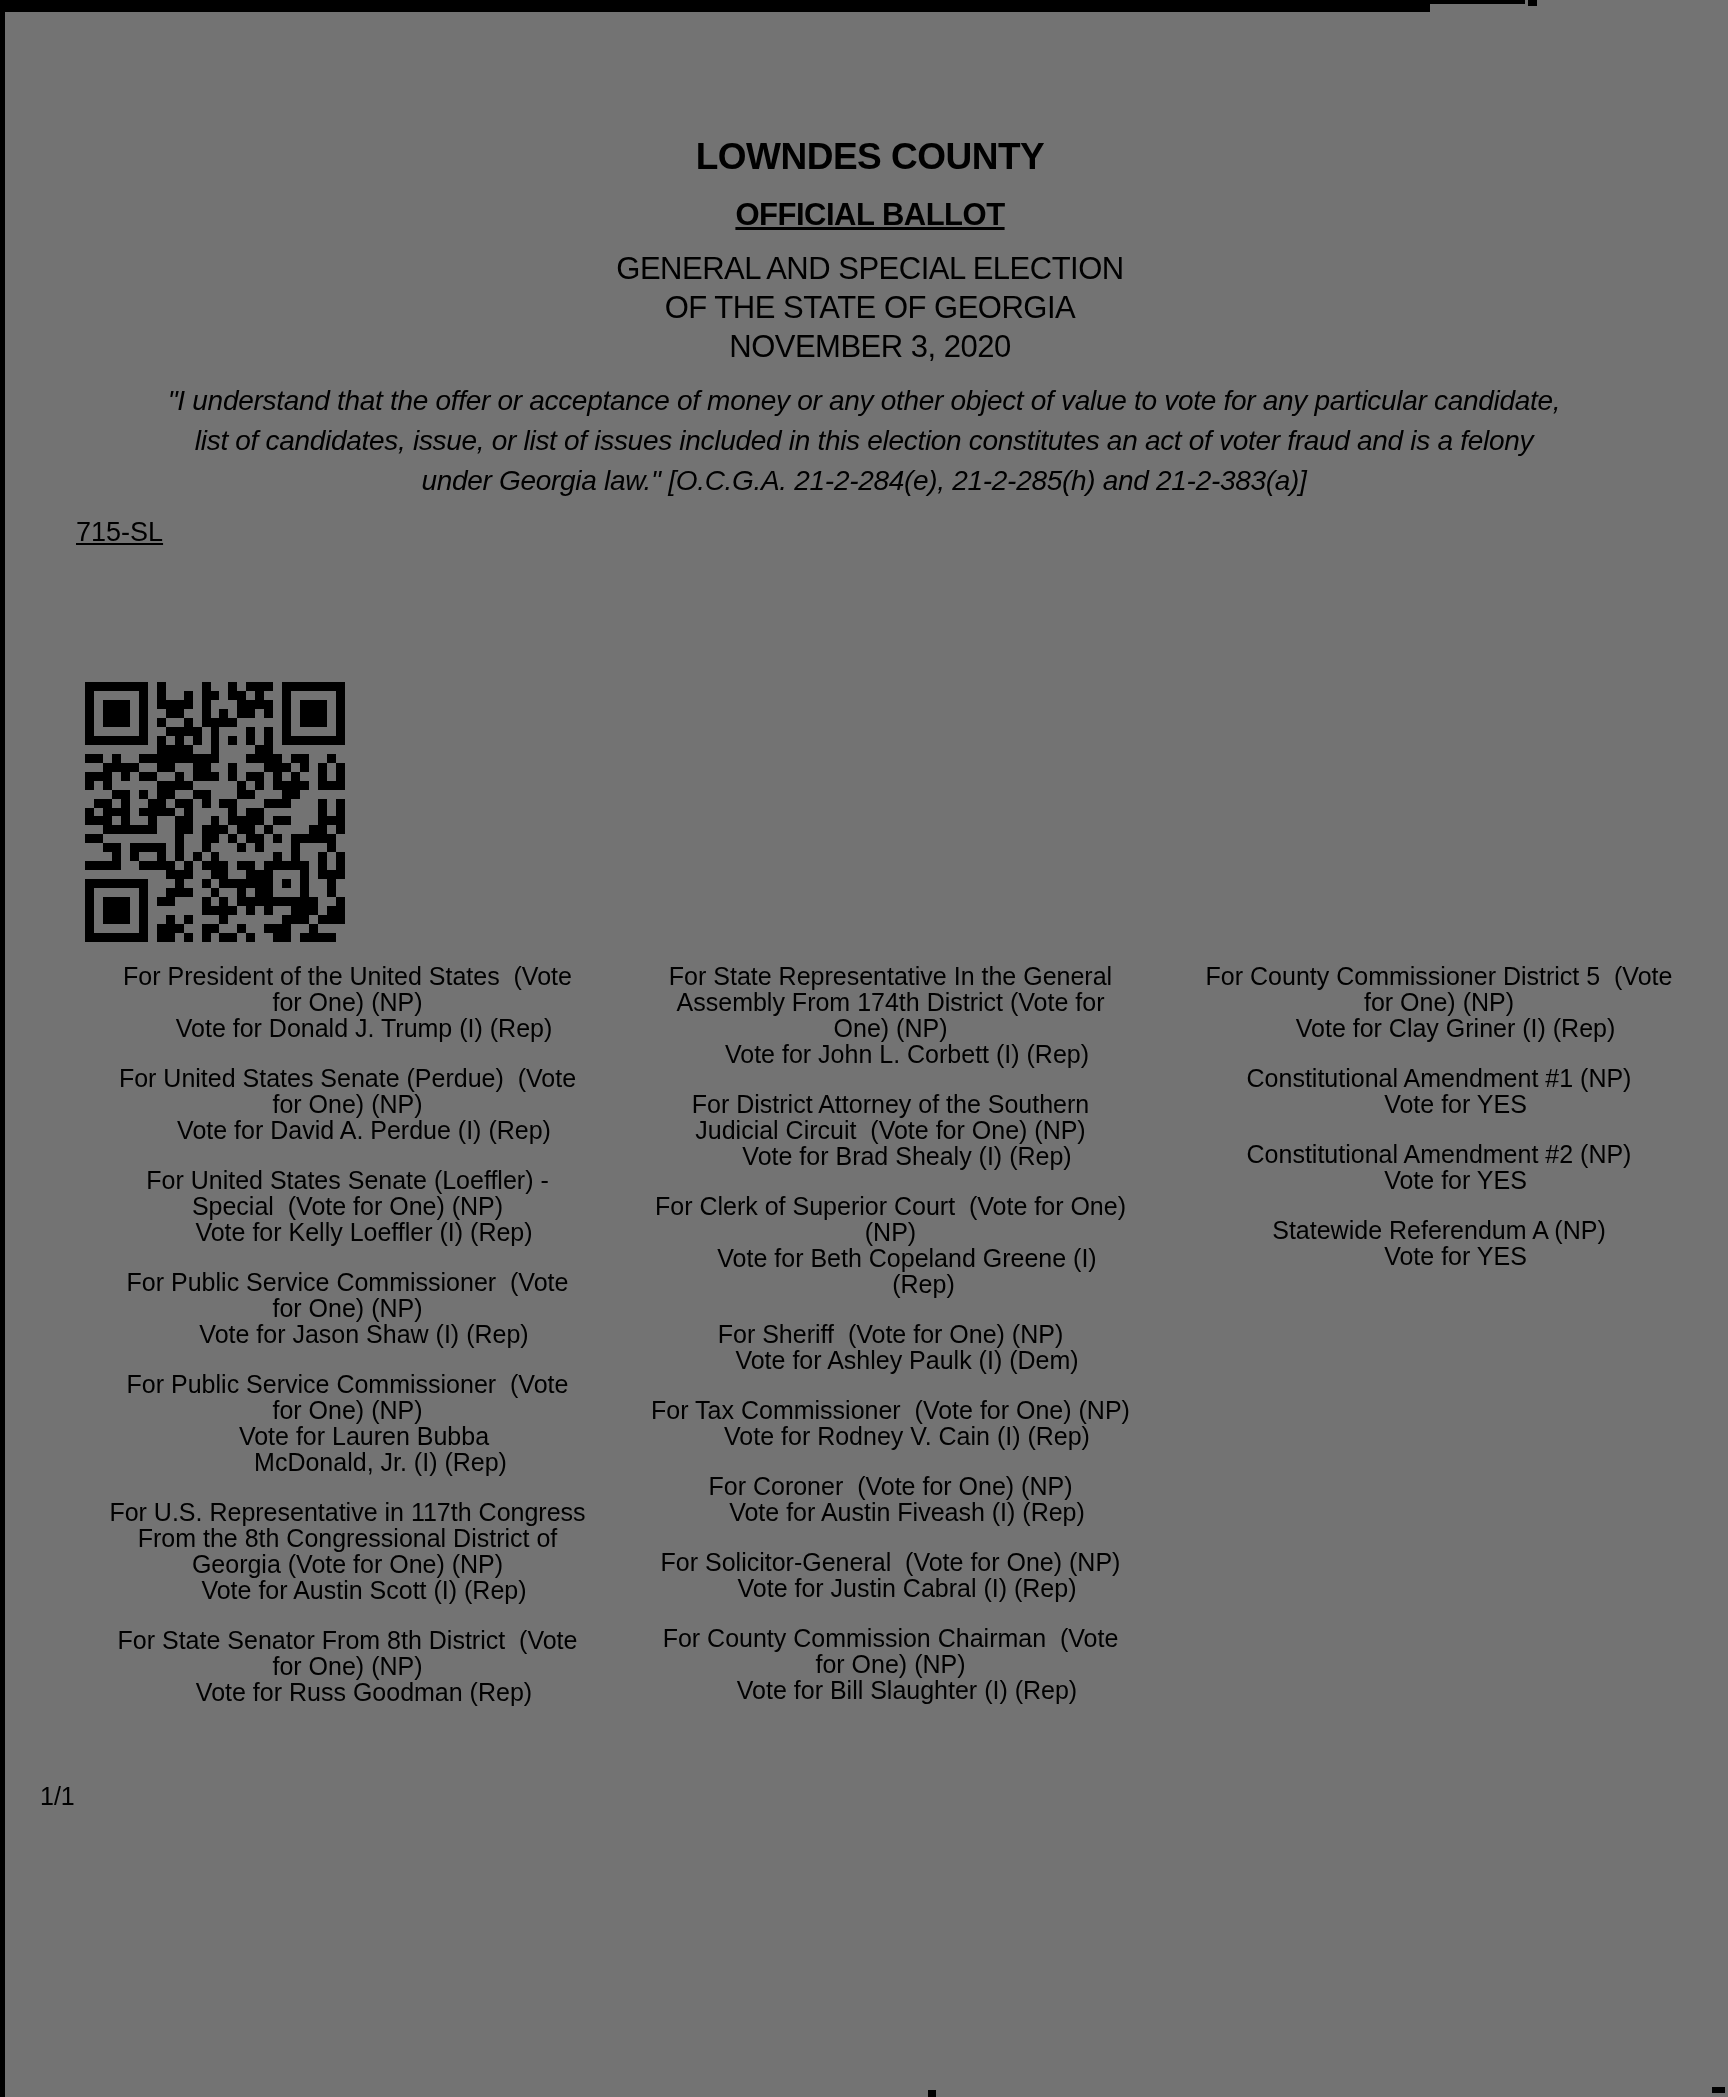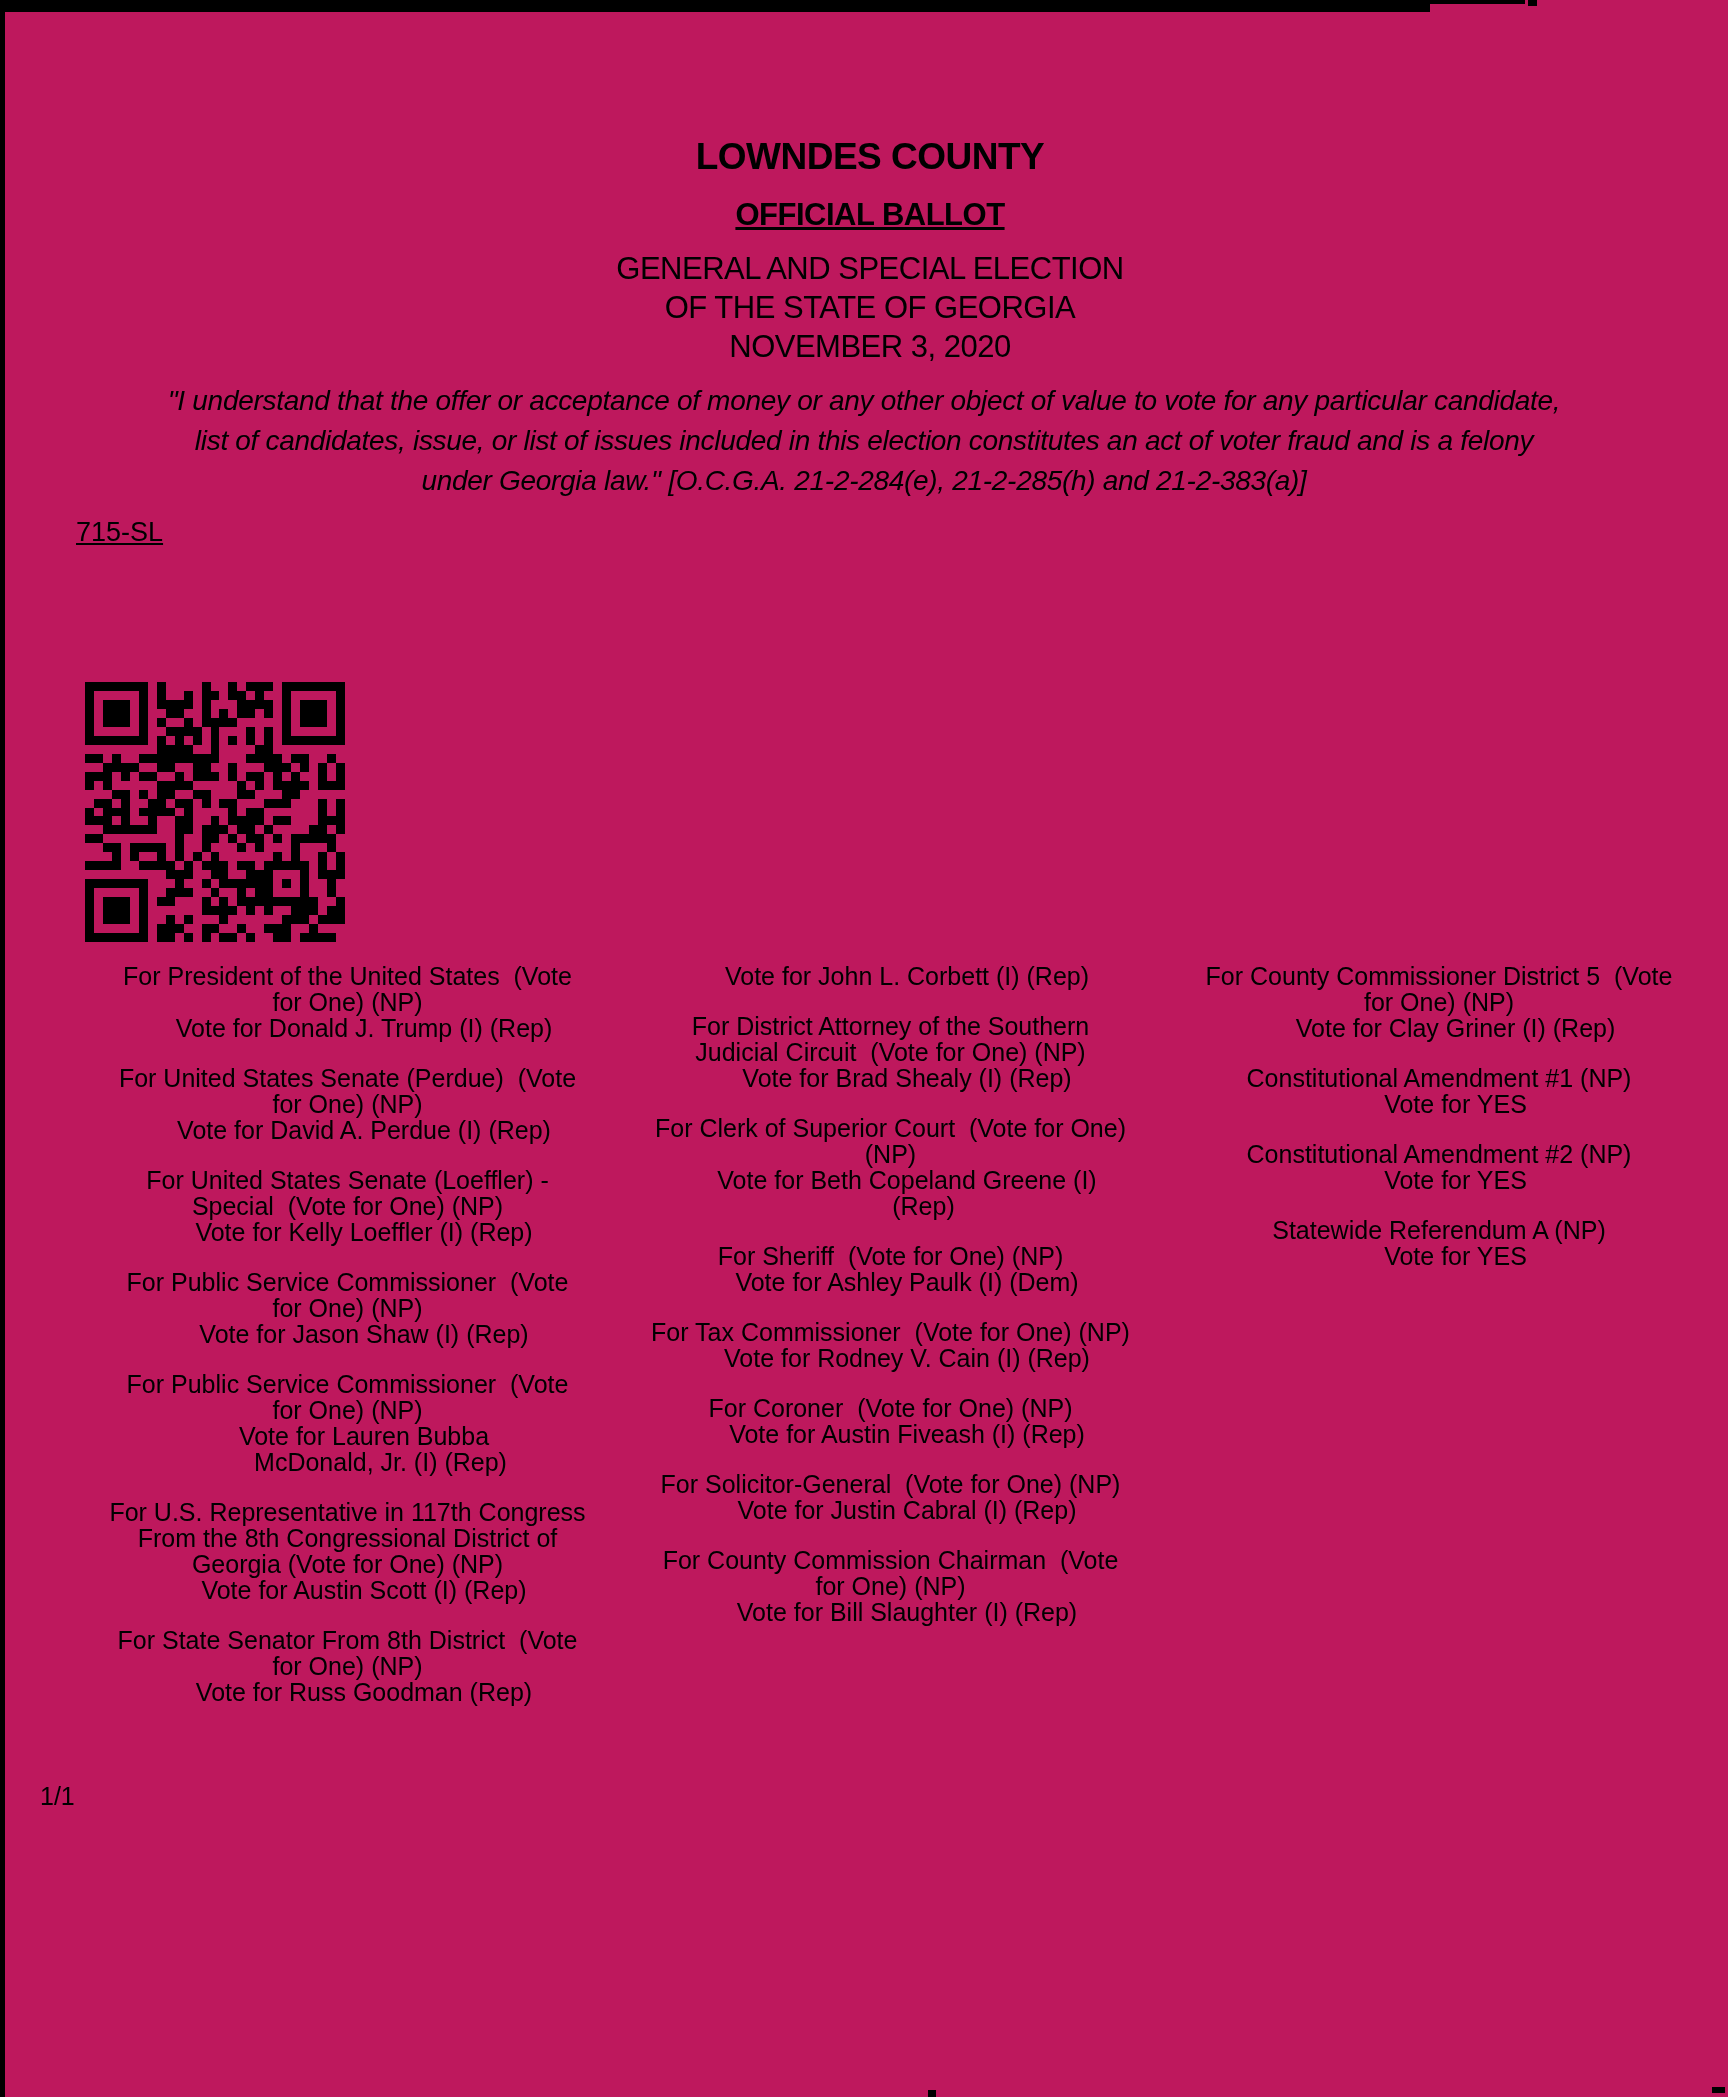--- a/index.html
+++ b/index.html
@@ -1,19 +1,19 @@
 <!DOCTYPE html>
 <html><head>
 <meta charset="utf-8">
 <style>
   html,body{margin:0;padding:0;background:#fff;}
   .page{
     position:relative;
     width:1728px;height:2097px;
-    background:#be185d;
+    background:#737373;
     color:#000;
     font-family:"Liberation Sans", sans-serif;
     overflow:hidden;
   }
   .ink{background:#000;position:absolute;}
   .bar-top{left:0;top:0;width:1430px;height:12px;}
   .bar-top-thin{left:1430px;top:0;width:95px;height:4px;}
   .tick-top{left:1528px;top:0;width:9px;height:6px;}
   .bar-left{left:0;top:12px;width:5px;height:2085px;}
   .tick-bottom-1{left:928px;top:2090px;width:8px;height:7px;}
@@ -587,20 +587,25 @@
             <div class="t-line">For State Senator From 8th District  (Vote</div>
             <div class="t-line">for One) (NP)</div>
           </div>
     <div class="vote-lines">
             <div class="v-line">Vote for Russ Goodman (Rep)</div>
           </div>
   </div>
 </div>
       <div class="ballot-column col-1">
   <div class="contest">
+    <div class="title-lines">
+            <div class="t-line">For State Representative In the General</div>
+            <div class="t-line">Assembly From 174th District (Vote for</div>
+            <div class="t-line">One) (NP)</div>
+          </div>
     <div class="vote-lines">
             <div class="v-line">Vote for John L. Corbett (I) (Rep)</div>
           </div>
   </div>
 
   <div class="contest">
     <div class="title-lines">
             <div class="t-line">For District Attorney of the Southern</div>
             <div class="t-line">Judicial Circuit  (Vote for One) (NP)</div>
           </div>

